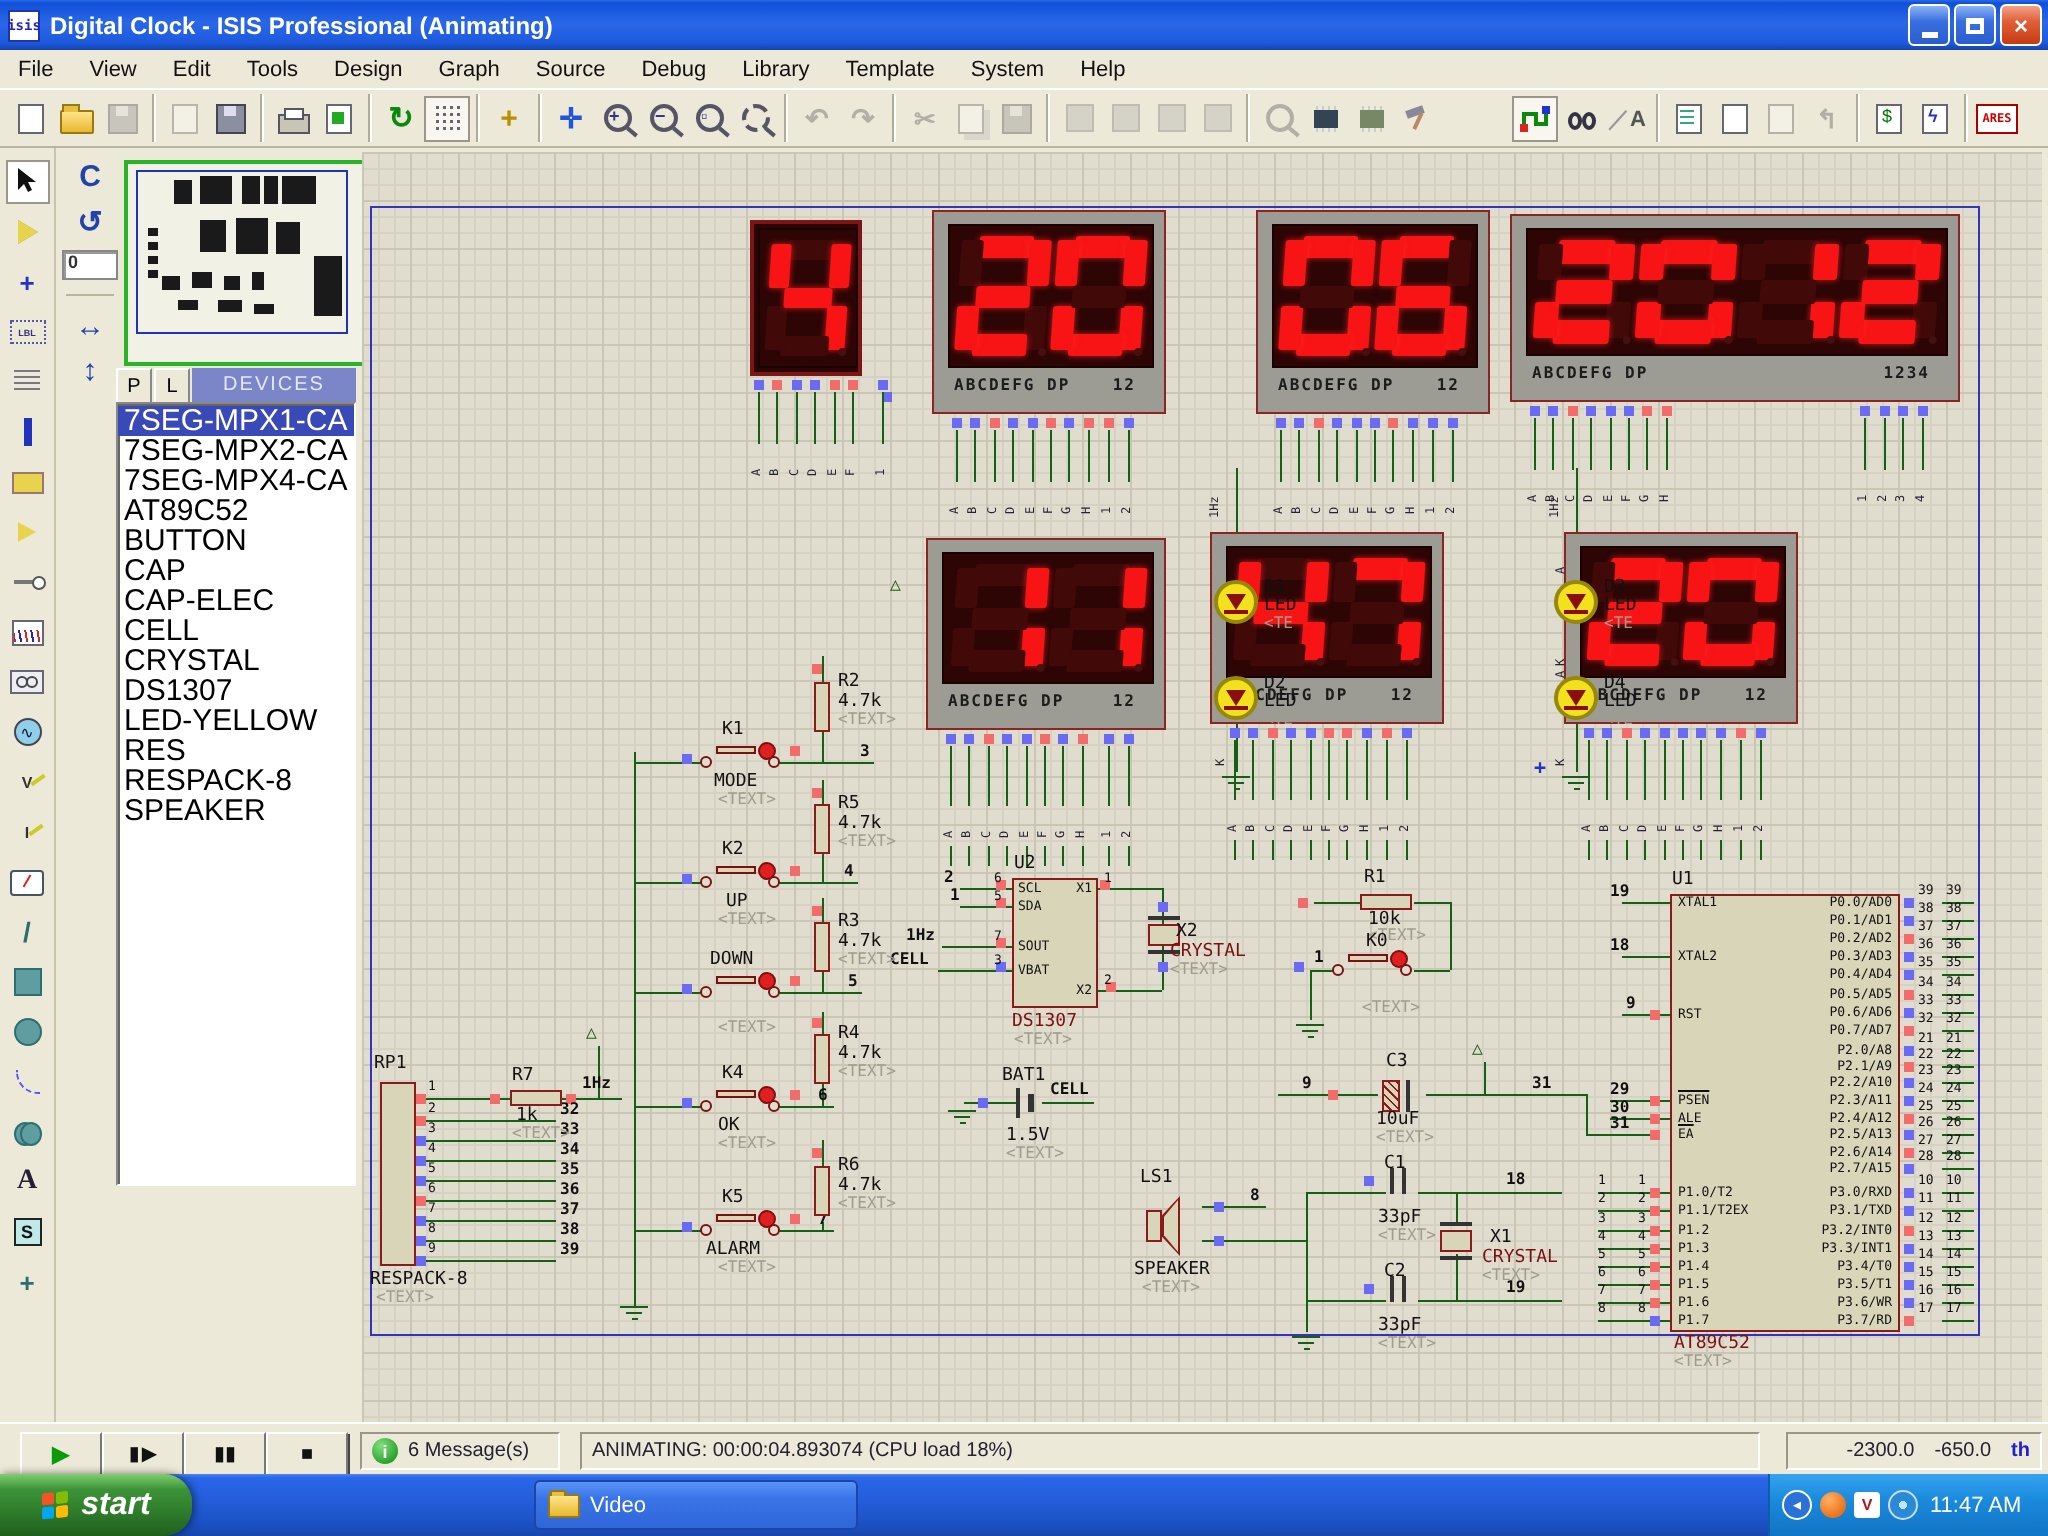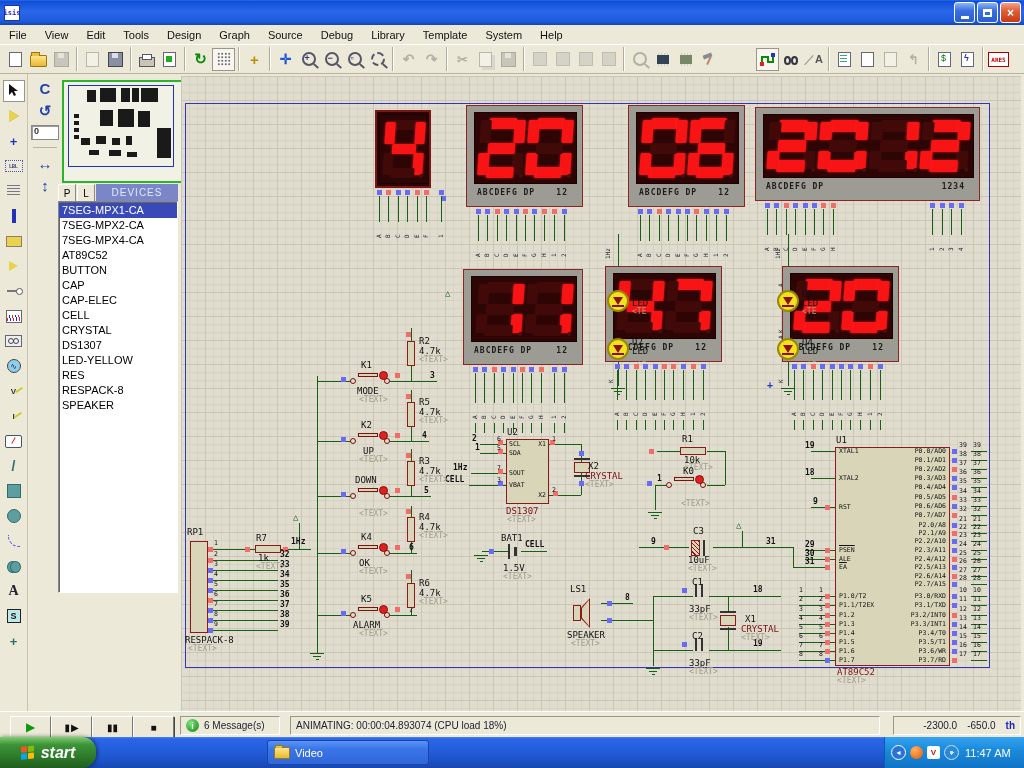--- a/index.html
+++ b/index.html
@@ -102,21 +102,21 @@
   #rotcol hr{width:24px;border:none;border-top:1px solid #b8b4a0;margin:2px 0;}
   #minimap{position:absolute;left:34px;top:6px;width:118px;height:99px;background:#f2f1e6;border:2px solid #2ab42a;}
   #mmsheet{position:absolute;left:4px;top:3px;width:104px;height:80px;border:1px solid #2233bb;}
   .mmblk{position:absolute;background:#1a1a1a;}
   #plrow{position:absolute;left:30px;top:110px;width:120px;height:17px;display:flex;}
   .plbtn{width:16px;height:17px;background:#ece9d8;border:1px solid #fff;border-right-color:#888;border-bottom-color:#888;
      font-size:10px;display:flex;align-items:center;justify-content:center;margin-right:1px;}
   #devhdr{flex:1;background:#7b86c8;color:#e4e8fa;font-size:10px;display:flex;align-items:center;justify-content:center;letter-spacing:1px;}
   #devlist{position:absolute;left:30px;top:127px;width:120px;height:392px;background:#fff;
      border:1px solid #888;border-bottom-color:#fff;border-right-color:#fff;box-shadow:inset 1px 1px 0 #666;
-     font-size:11px;font-family:"Liberation Sans",sans-serif;overflow:hidden;padding-top:1px;box-sizing:border-box;}
+     font-size:15px;font-family:"Liberation Sans",sans-serif;overflow:hidden;padding-top:1px;box-sizing:border-box;}
   .devrow{height:15px;line-height:15px;padding-left:3px;color:#000;white-space:nowrap;}
   .devrow.sel{background:#3a49b8;color:#fff;}
   
   #canvas{position:absolute;left:181px;top:76px;width:840px;height:635px;overflow:hidden;
      background-color:#e0ddcf;
      background-image:
        linear-gradient(#c9c6b6 1px,transparent 1px),linear-gradient(90deg,#c9c6b6 1px,transparent 1px),
        linear-gradient(#d5d2c3 1px,transparent 1px),linear-gradient(90deg,#d5d2c3 1px,transparent 1px);
      background-size:24px 24px,24px 24px,8px 8px,8px 8px;
      font-family:"DejaVu Sans Mono",monospace;}
@@ -189,20 +189,21 @@
      background:linear-gradient(180deg,#35a3f0,#1b8bdd 40%,#1173c4);border-left:1px solid #0d5ea8;
      display:flex;align-items:center;gap:4px;padding-left:6px;box-sizing:border-box;color:#fff;font-size:11px;}
   .trayico{width:13px;height:13px;border-radius:50%;flex:none;display:flex;align-items:center;justify-content:center;font-size:8px;color:#fff;}
 </style>
 </head>
 <body>
 
 <div id="root">
   <div id="titlebar">
     <span class="app-ico">isis</span>
+    <span>Digital Clock - ISIS Professional (Animating)</span>
     <span id="winbtns">
       <span class="wbtn">
           <span class="minbar"></span>
         </span>
       <span class="wbtn">
           <span class="maxbox"></span>
         </span>
       <span class="wbtn close">×</span>
     </span>
   </div>

